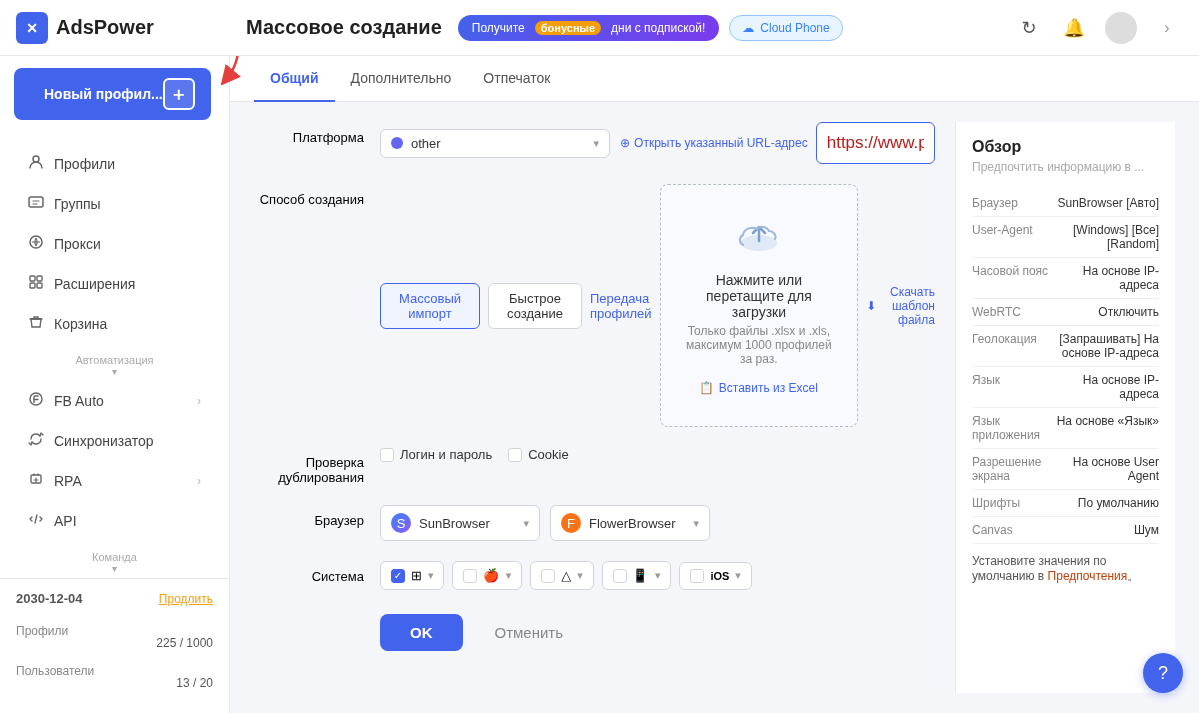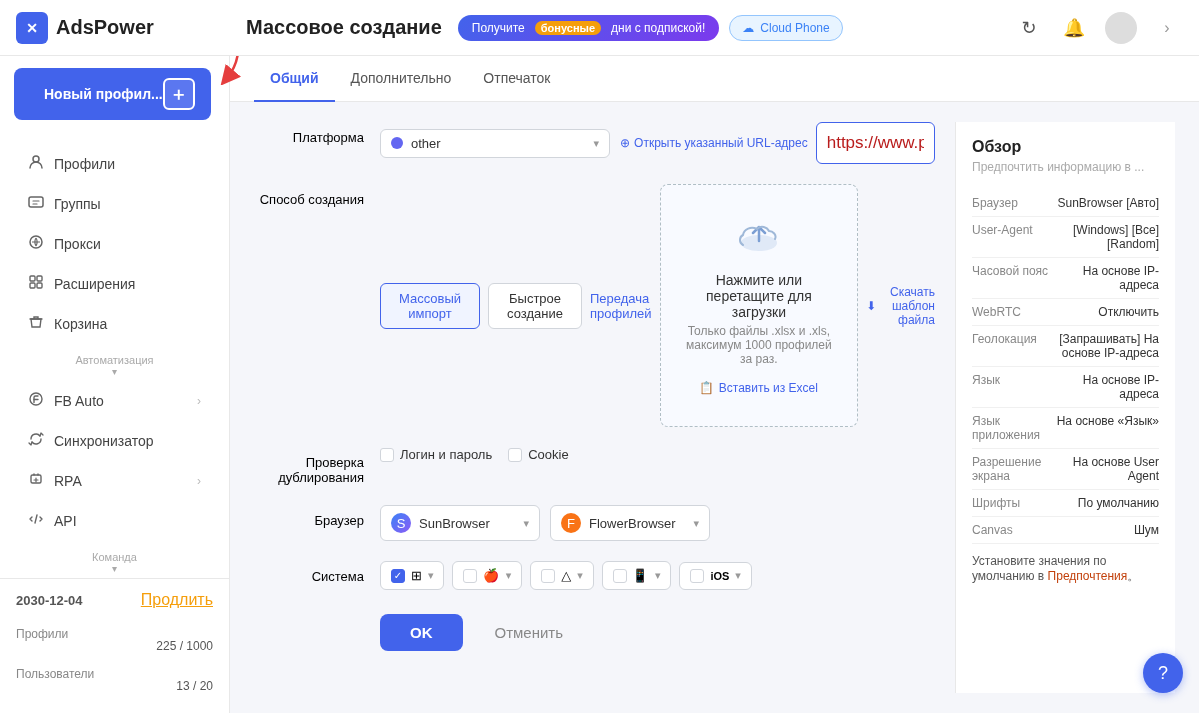--- a/index.html
+++ b/index.html
@@ -62,21 +62,21 @@
       display: flex; align-items: center; justify-content: space-between; flex-direction: column;
     }
     .sidebar-section-label .chevron { font-size: 10px; }
     .sidebar-item-arrow { margin-left: auto; color: #bbb; font-size: 12px; }
 
     .sidebar-footer {
       margin-top: auto; border-top: 1px solid #e8e8e8; padding: 12px 16px;
     }
     .date-row { display: flex; align-items: center; justify-content: space-between; margin-bottom: 6px; }
     .date-text { font-size: 13px; color: #555; font-weight: 600; }
-    .renew-btn { font-size: 16px; color: #f59e0b; text-decoration: underline; cursor: pointer; margin-left: 35px; }
+    .renew-btn { font-size: 12px; color: #f59e0b; text-decoration: underline; cursor: pointer; margin-left: 35px; }
     .stat-row { display: flex; align-items: center; justify-content: space-between; font-size: 12px; color: #888; margin-bottom: 2px; }
     .stat-val { color: #555; margin-top: 24px; }
 
     
     .content-area { flex: 1; display: flex; flex-direction: column; overflow: hidden; }
 
     
     .tabs-bar {
       background: #fff; border-bottom: 1px solid #e8e8e8; padding: 0 24px;
       display: flex; gap: 0; flex-shrink: 0;

